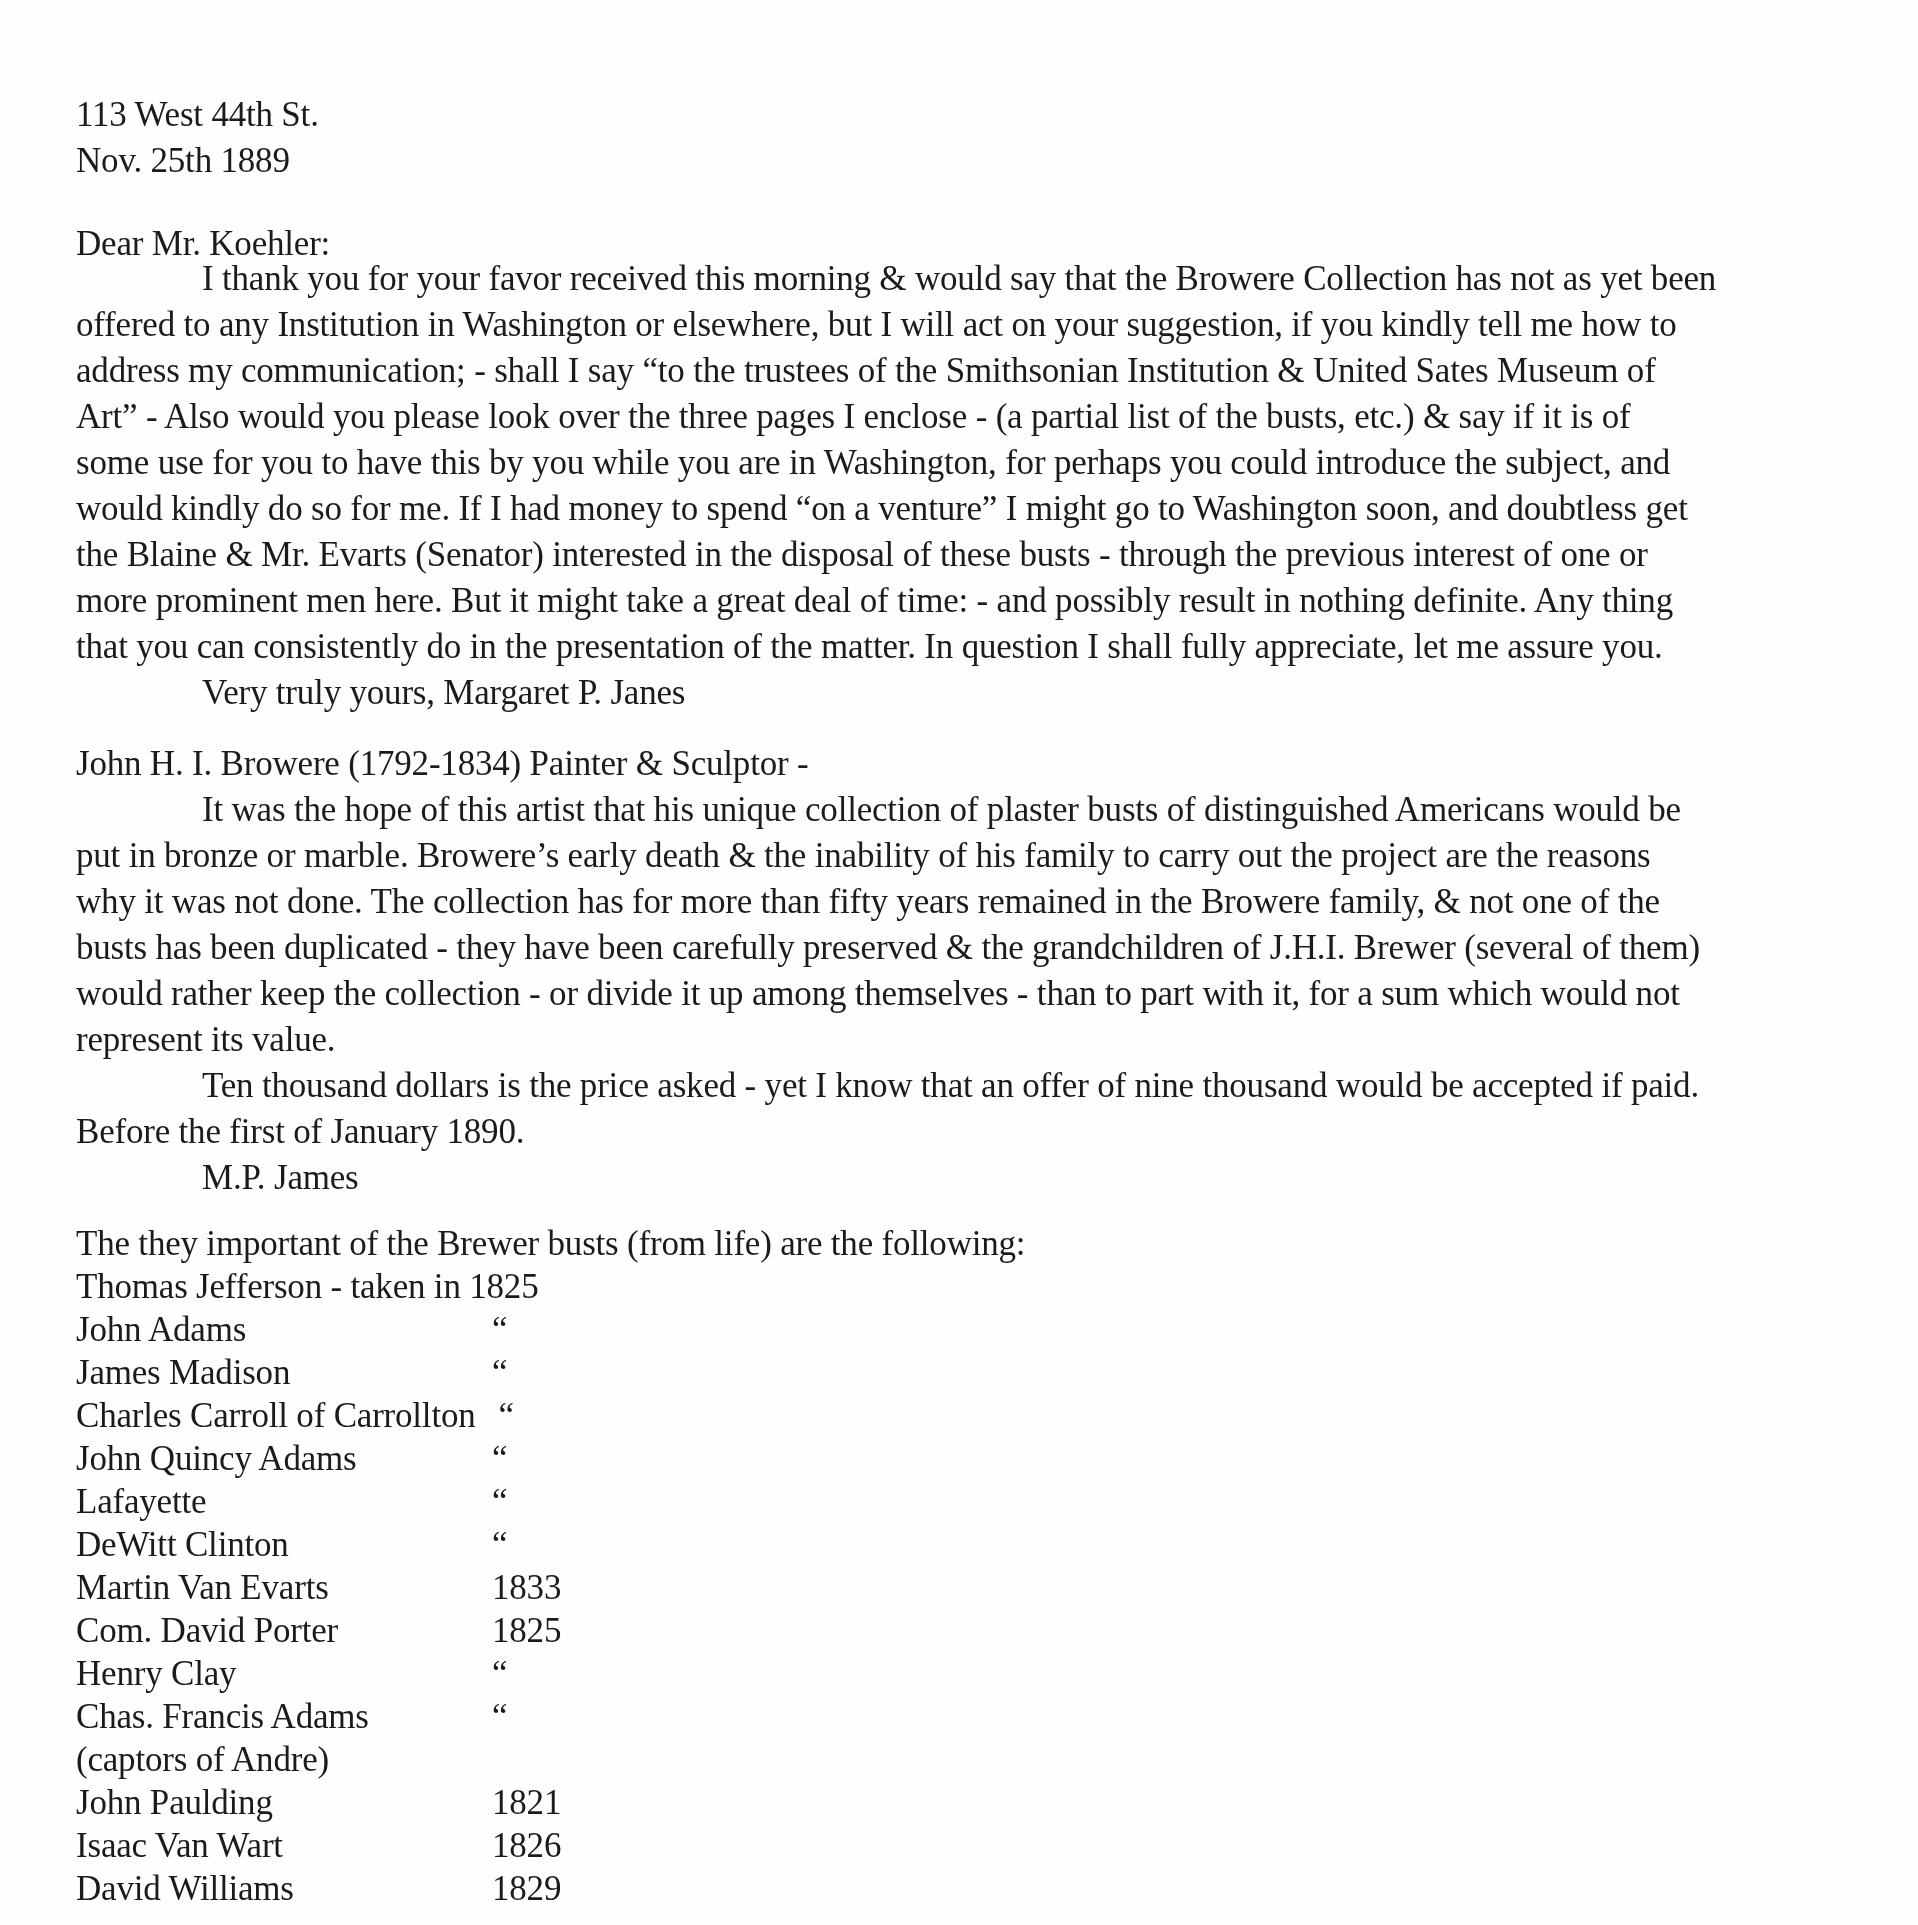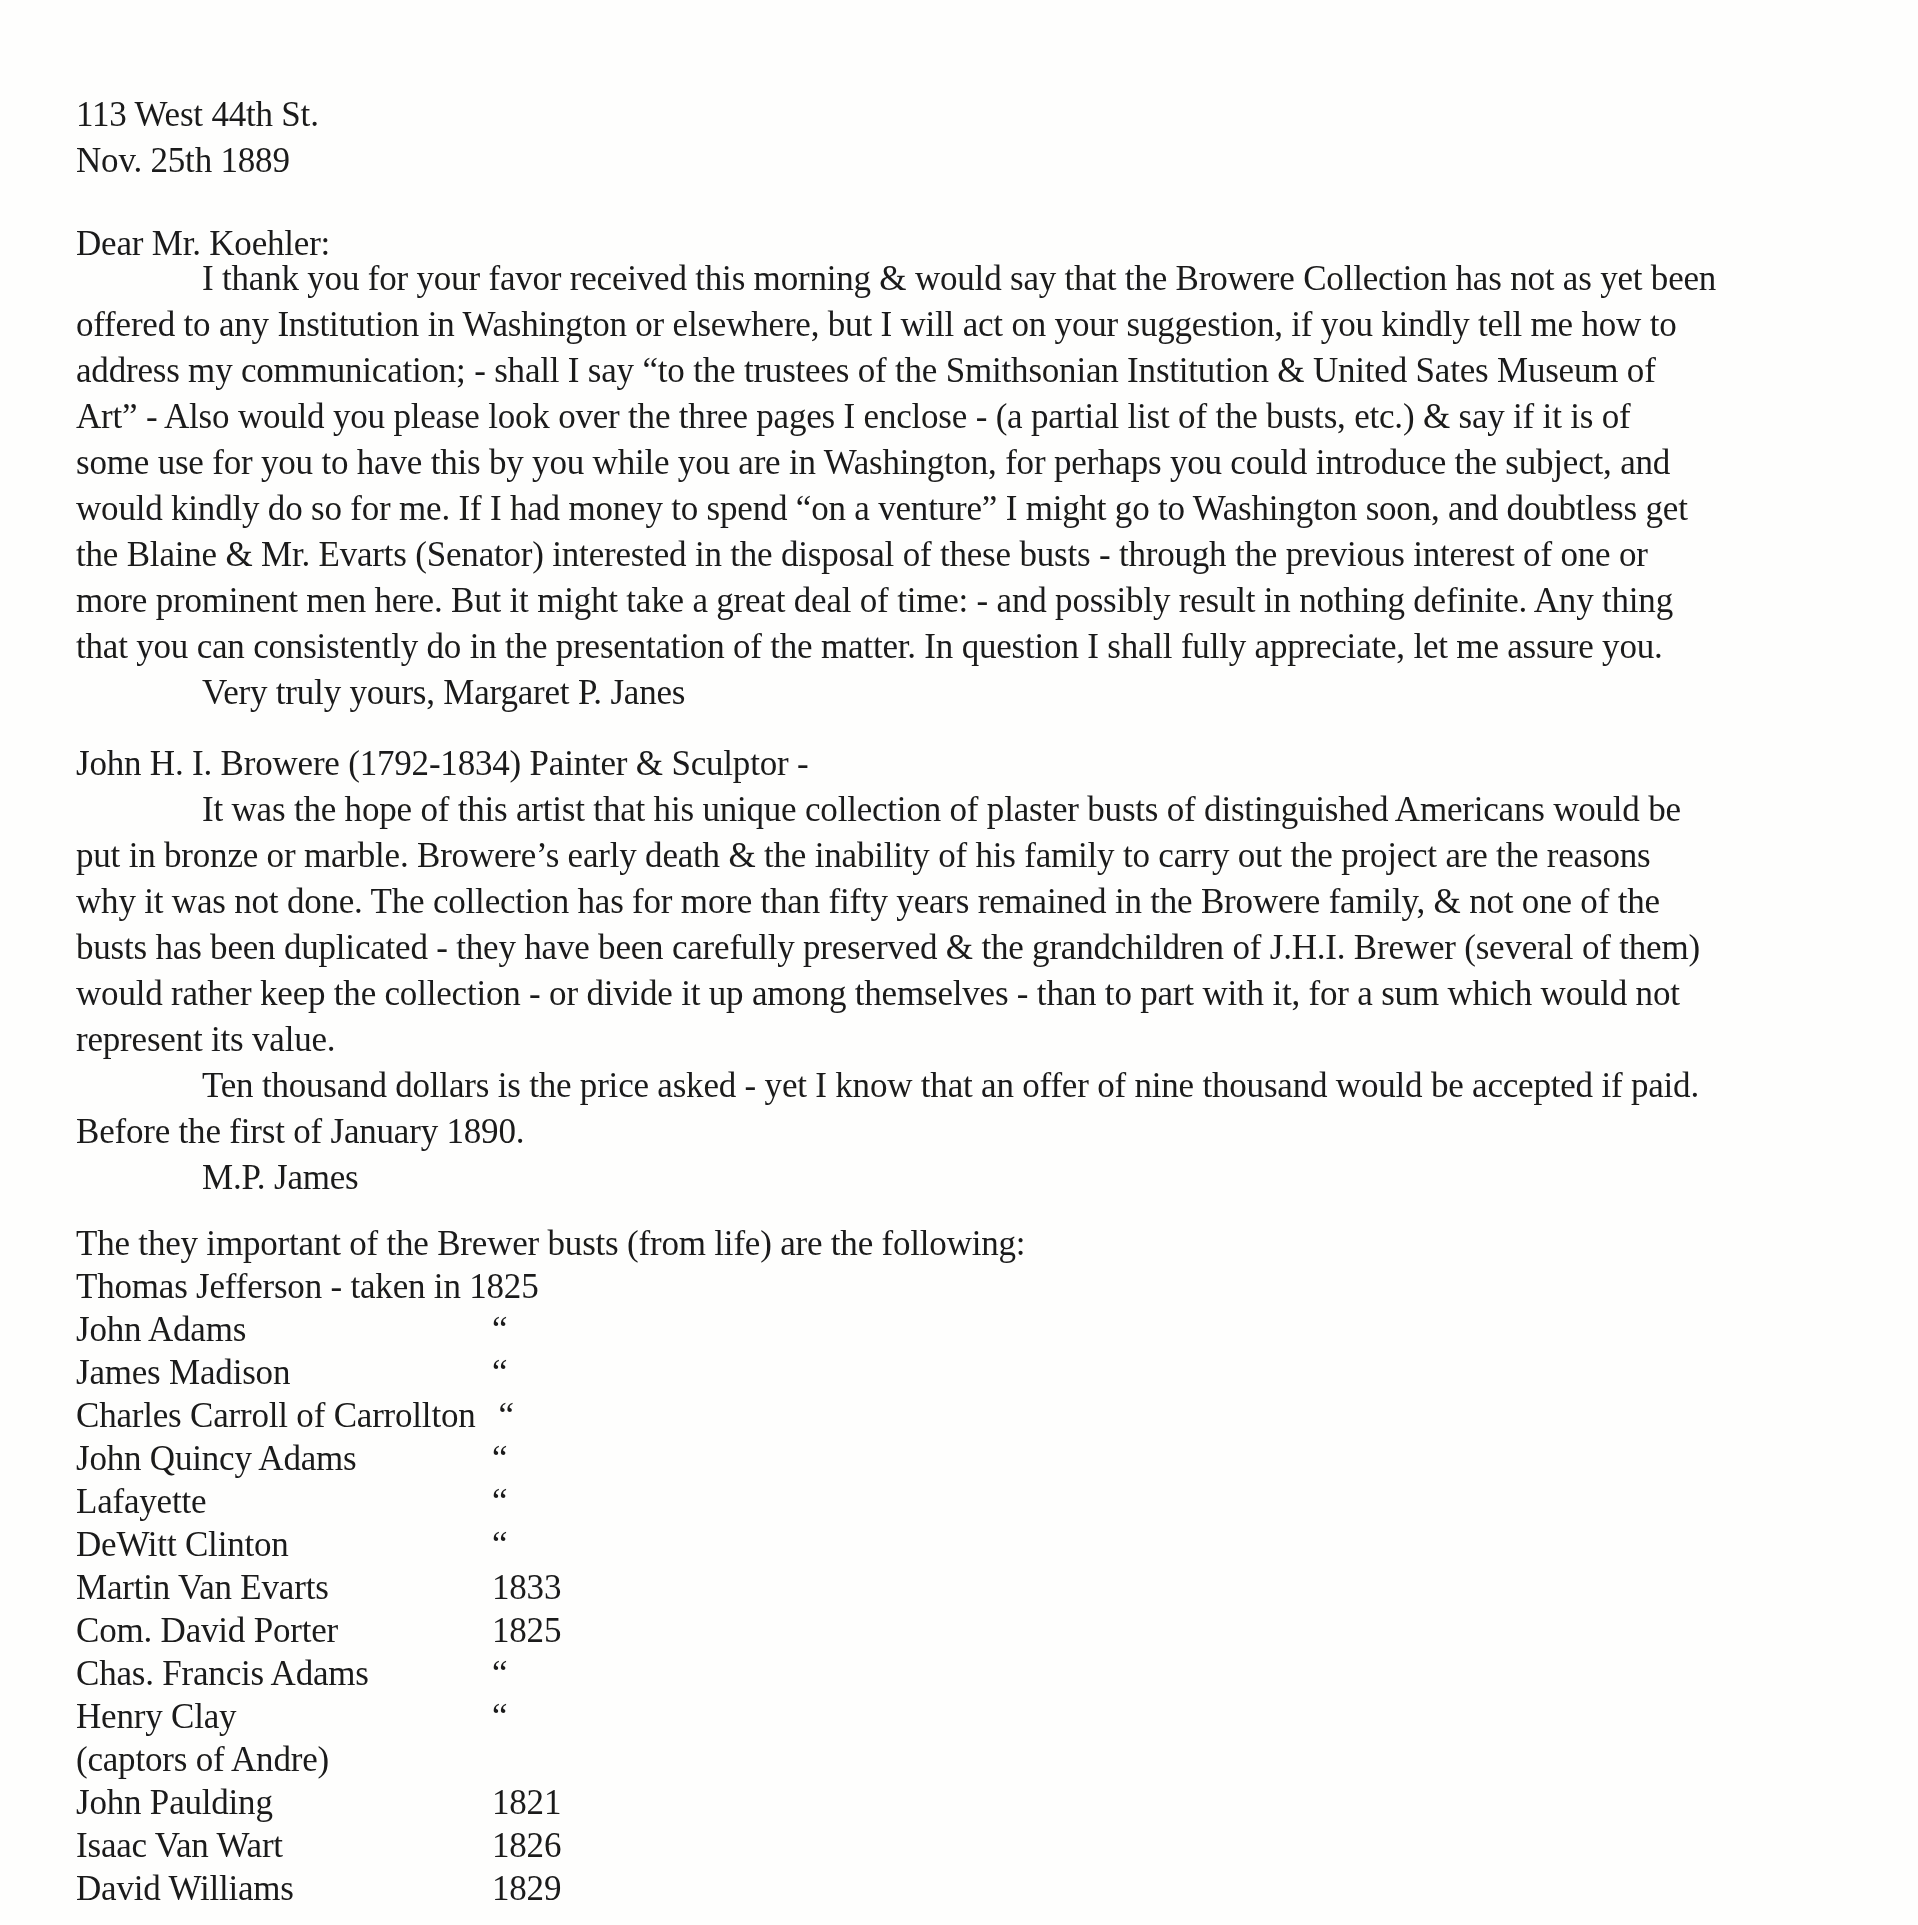--- a/index.html
+++ b/index.html
@@ -103,24 +103,24 @@
     <div class="line">
       <span class="bust-name">DeWitt Clinton</span><span class="bust-year">“</span>
     </div>
     <div class="line">
       <span class="bust-name">Martin Van Evarts</span><span class="bust-year">1833</span>
     </div>
     <div class="line">
       <span class="bust-name">Com. David Porter</span><span class="bust-year">1825</span>
     </div>
     <div class="line">
-      <span class="bust-name">Chas. Francis Adams</span><span class="bust-year">“</span>
+      <span class="bust-name">Henry Clay</span><span class="bust-year">“</span>
     </div>
     <div class="line">
-      <span class="bust-name">Henry Clay</span><span class="bust-year">“</span>
+      <span class="bust-name">Chas. Francis Adams</span><span class="bust-year">“</span>
     </div>
     <div class="line">
       <span class="bust-name">(captors of Andre)</span><span class="bust-year"></span>
     </div>
     <div class="line">
       <span class="bust-name">John Paulding</span><span class="bust-year">1821</span>
     </div>
     <div class="line">
       <span class="bust-name">Isaac Van Wart</span><span class="bust-year">1826</span>
     </div>

